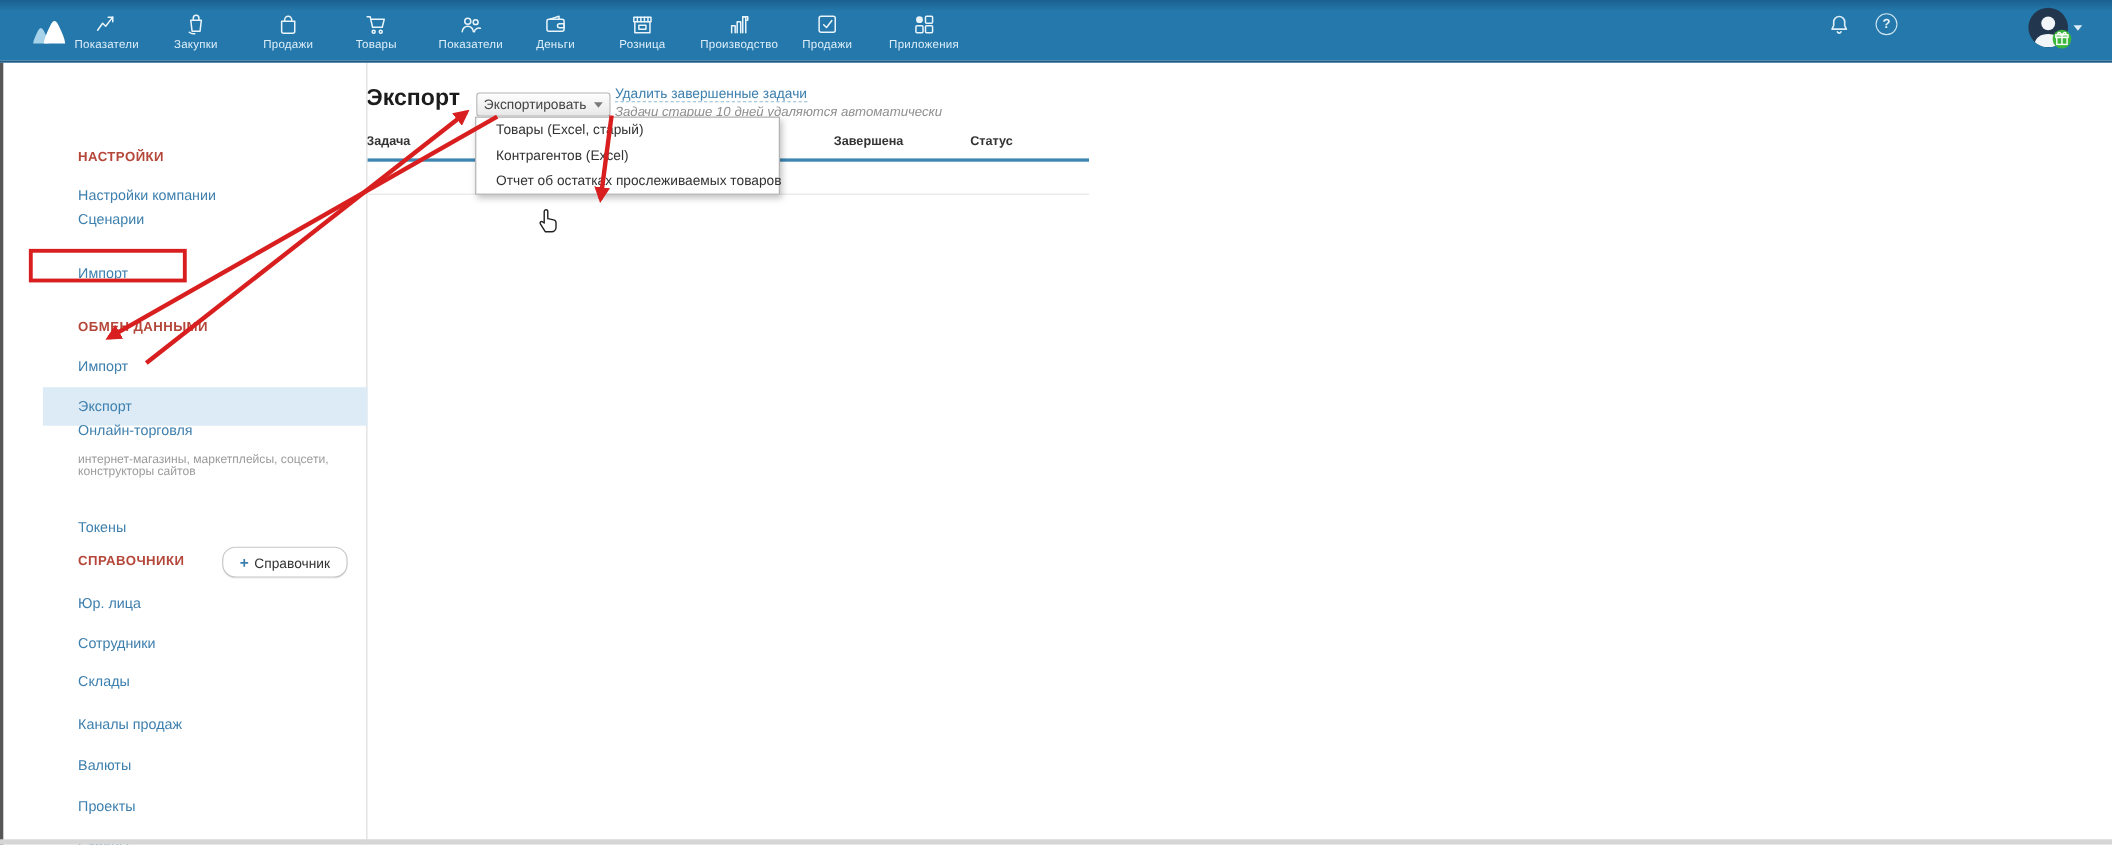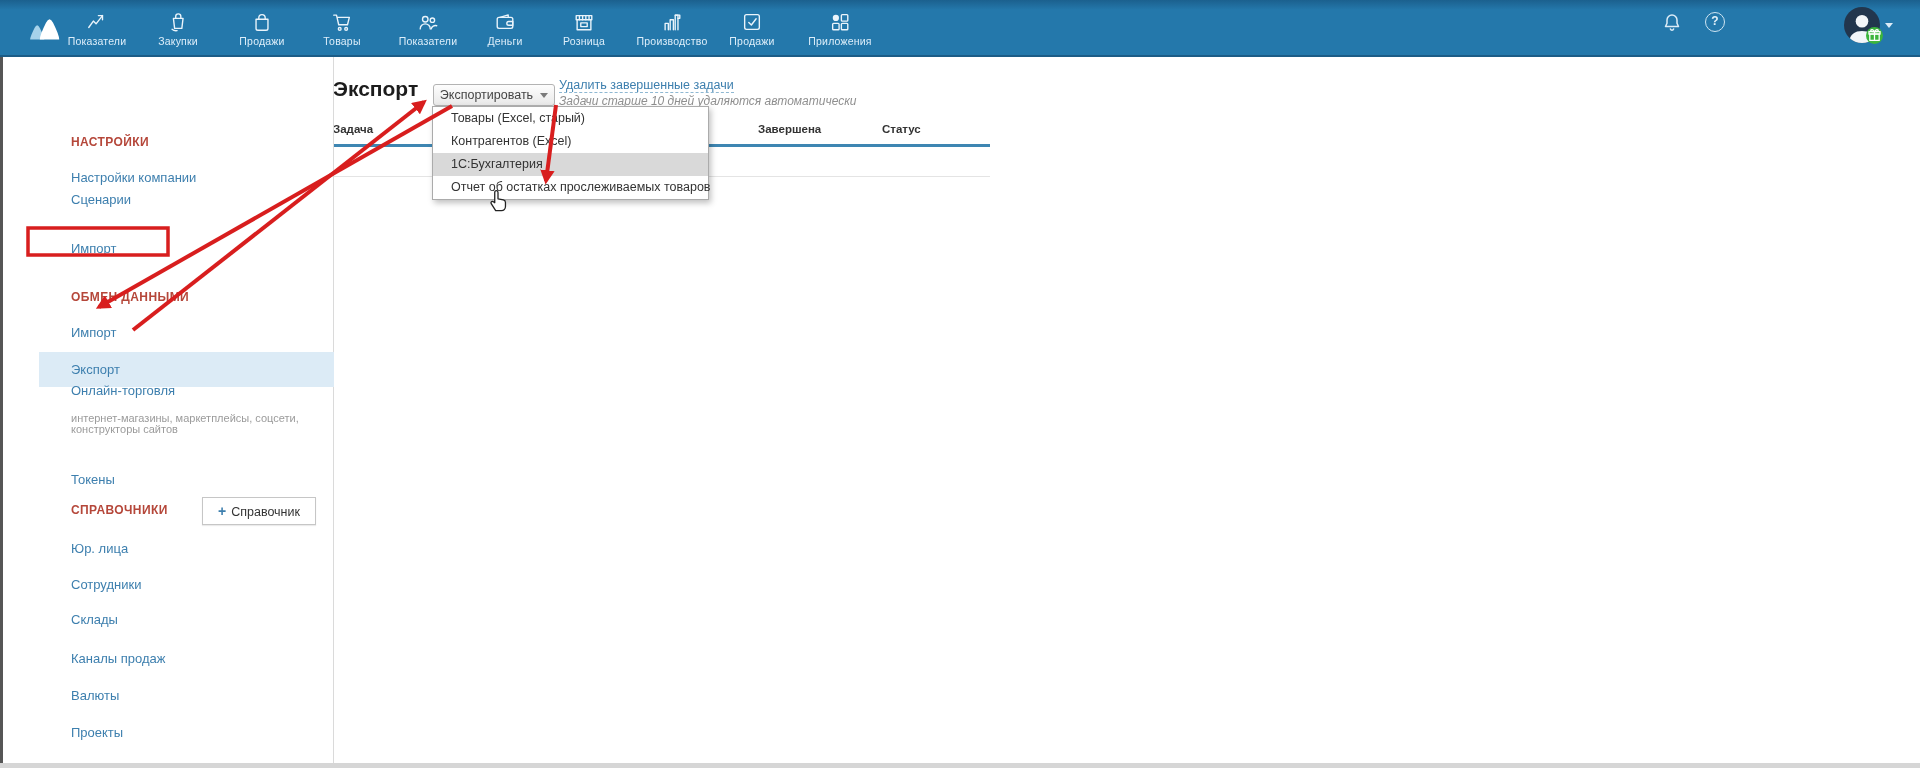--- a/index.html
+++ b/index.html
@@ -37,21 +37,21 @@
                background:#565656; z-index:3; }
   .side-h { position:absolute; left:32px; height:16px; line-height:16px;
             font-size:12px; font-weight:bold; color:#b5473a; letter-spacing:.4px; }
   .side-a { position:absolute; left:32px; height:16px; line-height:16px;
             font-size:13px; color:#3d7fae; cursor:pointer; white-space:nowrap; }
   .sel-band { position:absolute; left:0; top:295px; width:295px; height:35px;
               background:#dcebf6; }
   .side-sub { position:absolute; left:32px; top:356px; width:235px;
               font-size:11px; line-height:11px; color:#9b9b9b; }
   .ref-btn { position:absolute; left:163px; top:440px; width:114px; height:28px;
-             background:#fff; border:1px solid #c6c6c6; border-radius:0;
+             background:#fff; border:1px solid #c6c6c6; border-radius:12px;
              font-size:12.5px; color:#333; text-align:center; line-height:26px;
              cursor:pointer; box-shadow:0 1px 1px rgba(0,0,0,.08); }
   .ref-btn .plus { color:#3d7fae; font-weight:bold; font-size:14px; margin-right:5px; }
 
   
   .main { position:absolute; left:296px; top:57px; width:1624px; height:711px; }
   .help-q { position:absolute; left:15px; top:27px; width:16px; height:16px;
             border:1.5px solid #9cc1da; border-radius:50%; color:#5f9cc4;
             font-size:10.5px; font-weight:bold; text-align:center; line-height:14px;
             cursor:pointer; }
@@ -245,21 +245,20 @@
 
     <div class="col-h" style="left:37px">Задача</div>
     <div class="col-h" style="left:462px">Завершена</div>
     <div class="col-h" style="left:586px">Статус</div>
     <div class="line-blue"></div>
     <div class="line-gray"></div>
 
     <div class="dropdown">
       <div class="item">Товары (Excel, старый)</div>
       <div class="item">Контрагентов (Excel)</div>
-      <div class="item hl">1С:Бухгалтерия</div>
       <div class="item">Отчет об остатках прослеживаемых товаров</div>
     </div>
 
     <svg class="cursor-hand" viewBox="0 0 24 24">
       <path d="M10 22 L6.2 15.9 c-.7-1 .4-2.3 1.5-1.7 l1.5 1 V6.4 c0-.8.6-1.5 1.4-1.5 .8 0 1.4.7 1.4 1.5 v5.4 l4.6 1 c1 .2 1.8 1.1 1.8 2.2 v3.5 c0 1.9-1.5 3.5-3.4 3.5 z" fill="#ffffff" stroke="#222222" stroke-width="1.1" stroke-linejoin="round"></path>
     </svg>
   </div>
 
   <svg class="annot" viewBox="0 0 1920 768">
     <defs>

